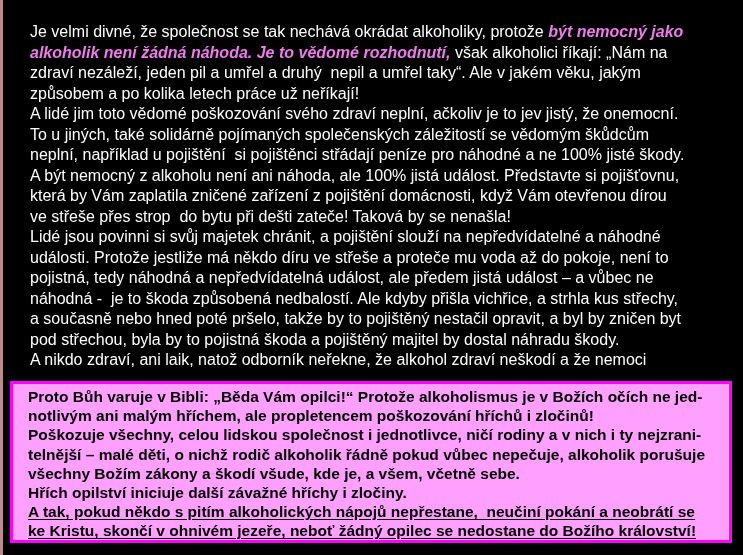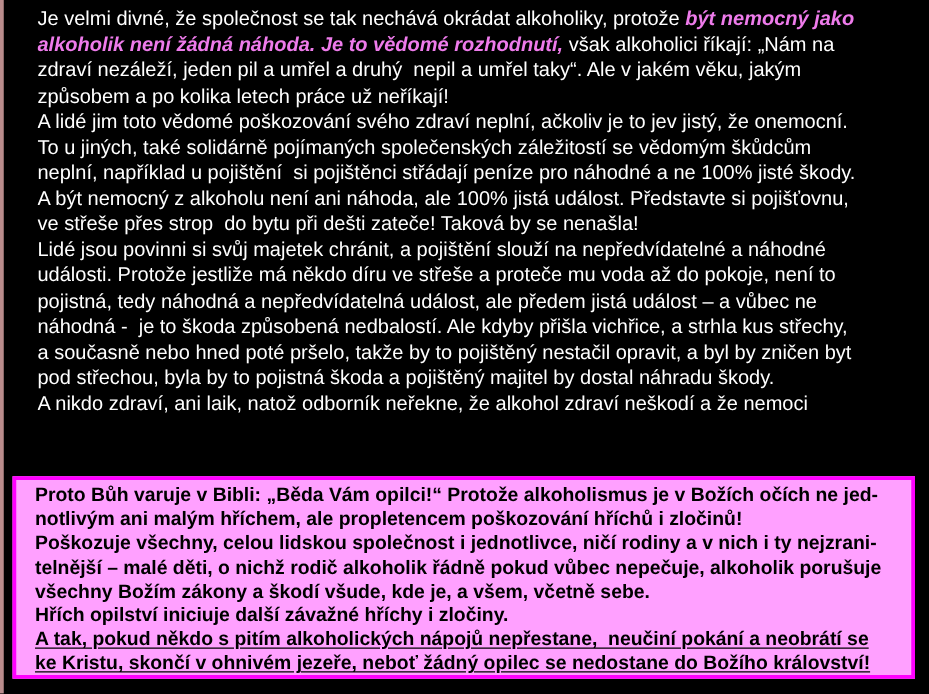--- a/index.html
+++ b/index.html
@@ -28,21 +28,21 @@
     position: absolute;
     left: 0;
     top: 0;
     width: 3px;
     height: 555px;
     background: var(--strip-color);
   }
   .main-text {
     position: absolute;
     left: 30px;
-    top: 6px;
+    top: 22px;
     width: 710px;
     color: var(--text-color);
     font-size: 16px;
     line-height: 20.5px;
   }
   .main-text .line {
     white-space: pre;
     overflow: hidden;
   }
   .main-text .hl {
@@ -81,20 +81,21 @@
   <div class="left-strip"></div>
   <div class="main-text" id="main-text">
       <div class="line"><span>Je velmi divné, že společnost se tak nechává okrádat alkoholiky, protože </span><span class="hl">být nemocný jako</span></div>
       <div class="line"><span class="hl">alkoholik není žádná náhoda. Je to vědomé rozhodnutí,</span><span> však alkoholici říkají: „Nám na</span></div>
       <div class="line"><span>zdraví nezáleží, jeden pil a umřel a druhý  nepil a umřel taky“. Ale v jakém věku, jakým</span></div>
       <div class="line"><span>způsobem a po kolika letech práce už neříkají!</span></div>
       <div class="line"><span>A lidé jim toto vědomé poškozování svého zdraví neplní, ačkoliv je to jev jistý, že onemocní.</span></div>
       <div class="line"><span>To u jiných, také solidárně pojímaných společenských záležitostí se vědomým škůdcům</span></div>
       <div class="line"><span>neplní, například u pojištění  si pojištěnci střádají peníze pro náhodné a ne 100% jisté škody.</span></div>
       <div class="line"><span>A být nemocný z alkoholu není ani náhoda, ale 100% jistá událost. Představte si pojišťovnu,</span></div>
+      <div class="line"><span>která by Vám zaplatila zničené zařízení z pojištění domácnosti, když Vám otevřenou dírou</span></div>
       <div class="line"><span>ve střeše přes strop  do bytu při dešti zateče! Taková by se nenašla!</span></div>
       <div class="line"><span>Lidé jsou povinni si svůj majetek chránit, a pojištění slouží na nepředvídatelné a náhodné</span></div>
       <div class="line"><span>události. Protože jestliže má někdo díru ve střeše a proteče mu voda až do pokoje, není to</span></div>
       <div class="line"><span>pojistná, tedy náhodná a nepředvídatelná událost, ale předem jistá událost – a vůbec ne</span></div>
       <div class="line"><span>náhodná -  je to škoda způsobená nedbalostí. Ale kdyby přišla vichřice, a strhla kus střechy,</span></div>
       <div class="line"><span>a současně nebo hned poté pršelo, takže by to pojištěný nestačil opravit, a byl by zničen byt</span></div>
       <div class="line"><span>pod střechou, byla by to pojistná škoda a pojištěný majitel by dostal náhradu škody.</span></div>
       <div class="line"><span>A nikdo zdraví, ani laik, natož odborník neřekne, že alkohol zdraví neškodí a že nemoci</span></div>
     </div>
   <div class="warning-box" id="warning-box">

